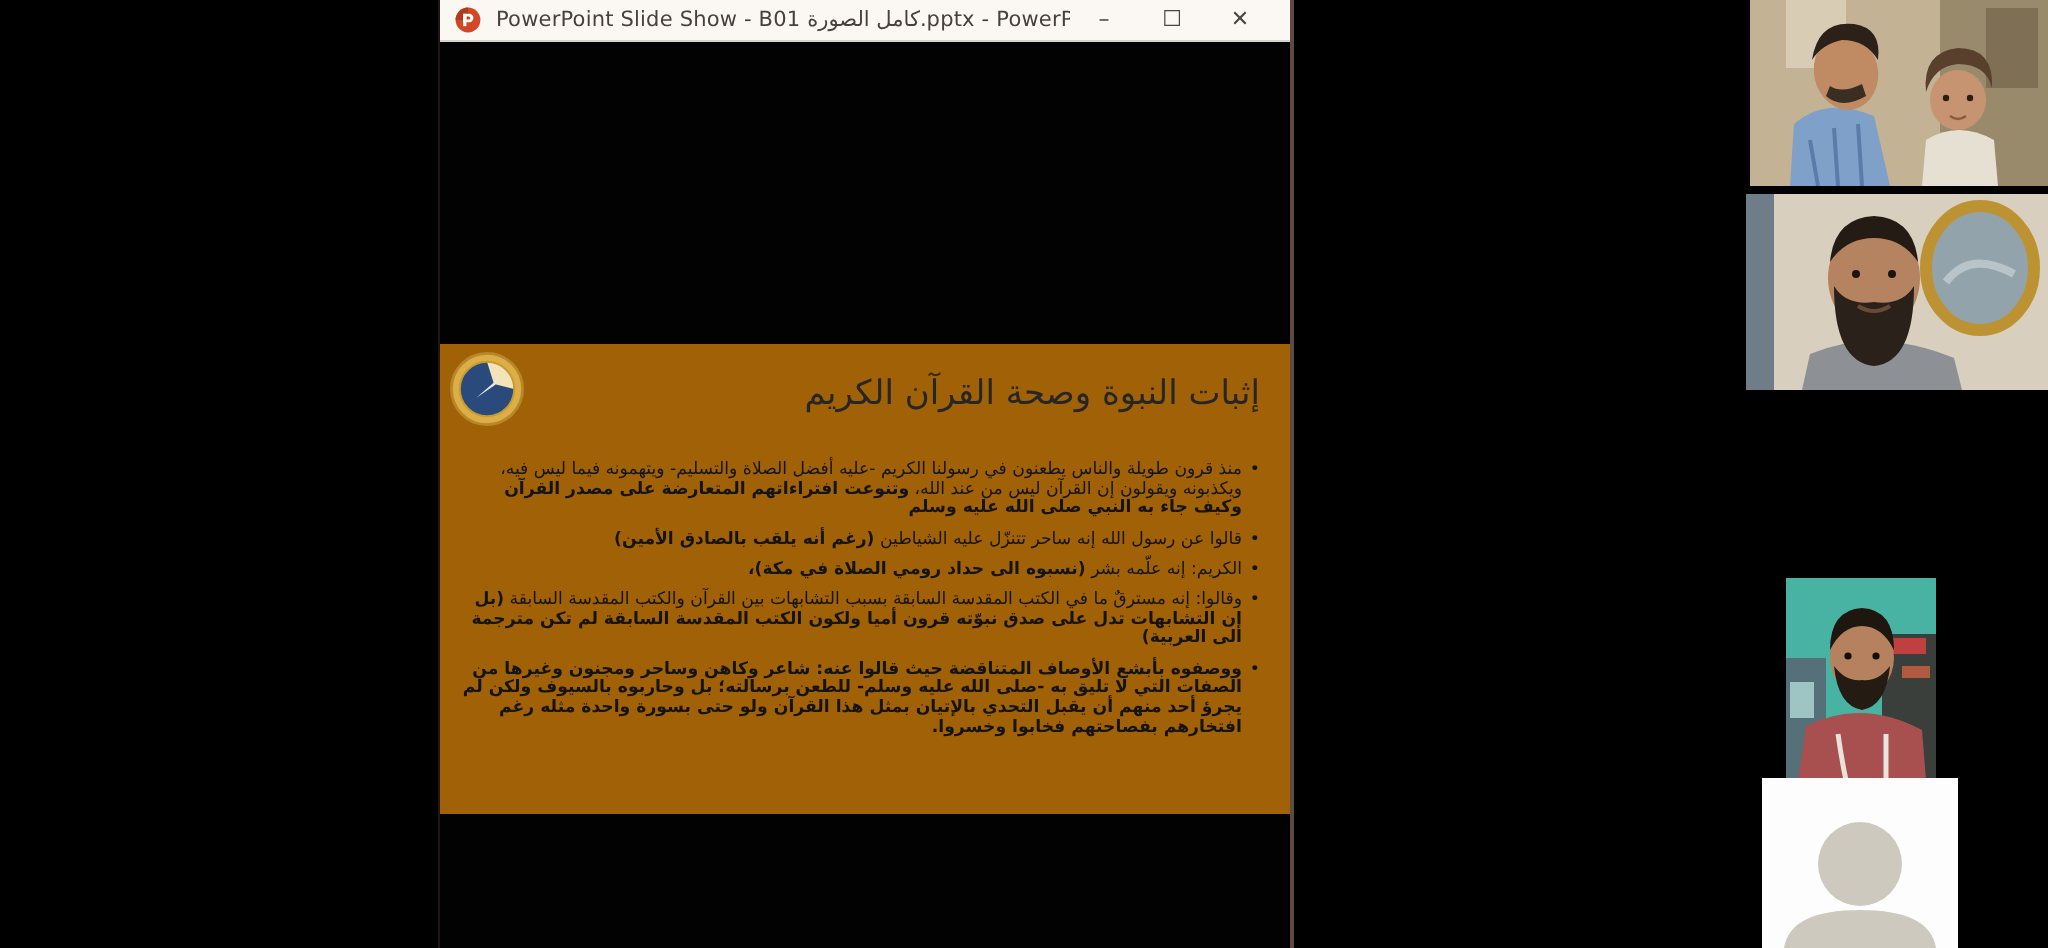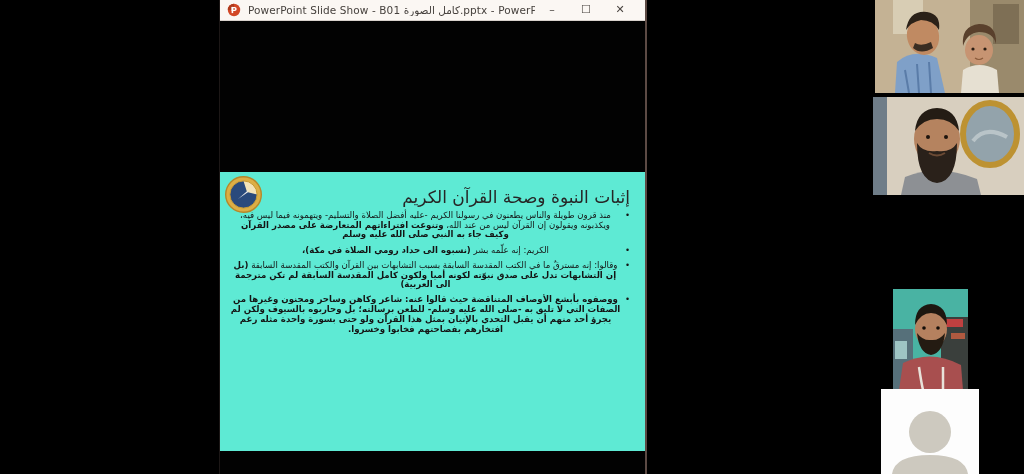--- a/index.html
+++ b/index.html
@@ -22,31 +22,31 @@
   .win-controls{ margin-left:auto; display:flex; gap:0; }
   .win-btn{
     width:34px; text-align:center; font-size:11px; color:#4a4541;
     background:none; border:none; line-height:20px; cursor:default;
     font-family:"DejaVu Sans", sans-serif;
   }
   .show-area{ position:relative; width:100%; height:453px; background:#020202; }
 
   
   .slide{
-    position:absolute; left:0; top:151px; width:100%; height:279px;
-    background:#5eead4; direction:rtl; color:#141414;
+    position:absolute; left:0; top:151px; width:100%; height:235px;
+    background:#a16207; direction:rtl; color:#141414;
   }
   .slide-logo{ position:absolute; left:5px; top:4px; width:37px; height:37px; }
   .slide-title{
     padding:15px 15px 0 50px; text-align:right; font-size:17px; font-weight:400;
     color:#262626; letter-spacing:0;
   }
   .bullets{
-    list-style:none; margin-top:4px; padding:0 15px 0 10px;
-    font-size:8.6px; line-height:9.7px; text-align:center;
+    list-style:none; margin-top:24px; padding:0 15px 0 10px;
+    font-size:8.6px; line-height:9.7px; text-align:right;
   }
   .bullets li{ position:relative; padding-right:9px; margin-bottom:5.5px; }
   .bullets li::before{ content:"•"; position:absolute; right:0; top:0; font-size:8.6px; }
   .bullets b{ font-weight:700; }
 
   
   .tile{ position:absolute; overflow:hidden; background:#111; }
   .tile svg{ display:block; width:100%; height:100%; }
   .tile-1{ left:875px; top:0;     width:149px; height:93px;  }
   .tile-2{ left:873px; top:97px;  width:151px; height:98px;  }
@@ -85,26 +85,30 @@
       </svg>
 
       <h1 class="slide-title">إثبات النبوة وصحة القرآن الكريم</h1>
 
       <ul class="bullets">
         <li>
           <span>منذ قرون طويلة والناس يطعنون في رسولنا الكريم -عليه أفضل الصلاة والتسليم- ويتهمونه فيما ليس فيه، ويكذبونه ويقولون إن القرآن ليس من عند الله،</span>
           <b>وتنوعت افتراءاتهم المتعارضة على مصدر القرآن وكيف جاء به النبي صلى الله عليه وسلم</b>
         </li>
         <li>
+          <span>قالوا عن رسول الله إنه ساحر تتنزّل عليه الشياطين</span>
+          <b>(رغم أنه يلقب بالصادق الأمين)</b>
+        </li>
+        <li>
           <span>الكريم: إنه علّمه بشر</span>
           <b>(نسبوه الى حداد رومي الصلاة في مكة)،</b>
         </li>
         <li>
           <span>وقالوا: إنه مسترقٌ ما في الكتب المقدسة السابقة بسبب التشابهات بين القرآن والكتب المقدسة السابقة</span>
-          <b>(بل إن التشابهات تدل على صدق نبوّته لكونه أميا ولكون كامل المقدسة السابقة لم تكن مترجمة الى العربية)</b>
+          <b>(بل إن التشابهات تدل على صدق نبوّته قرون أميا ولكون الكتب المقدسة السابقة لم تكن مترجمة الى العربية)</b>
         </li>
         <li>
           <span></span>
           <b>ووصفوه بأبشع الأوصاف المتناقضة حيث قالوا عنه: شاعر وكاهن وساحر ومجنون وغيرها من الصفات التي لا تليق به -صلى الله عليه وسلم- للطعن برسالته؛ بل وحاربوه بالسيوف ولكن لم يجرؤ أحد منهم أن يقبل التحدي بالإتيان بمثل هذا القرآن ولو حتى بسورة واحدة مثله رغم افتخارهم بفصاحتهم فخابوا وخسروا.</b>
         </li>
       </ul>
     </div>
   </div>
 </div>
 

